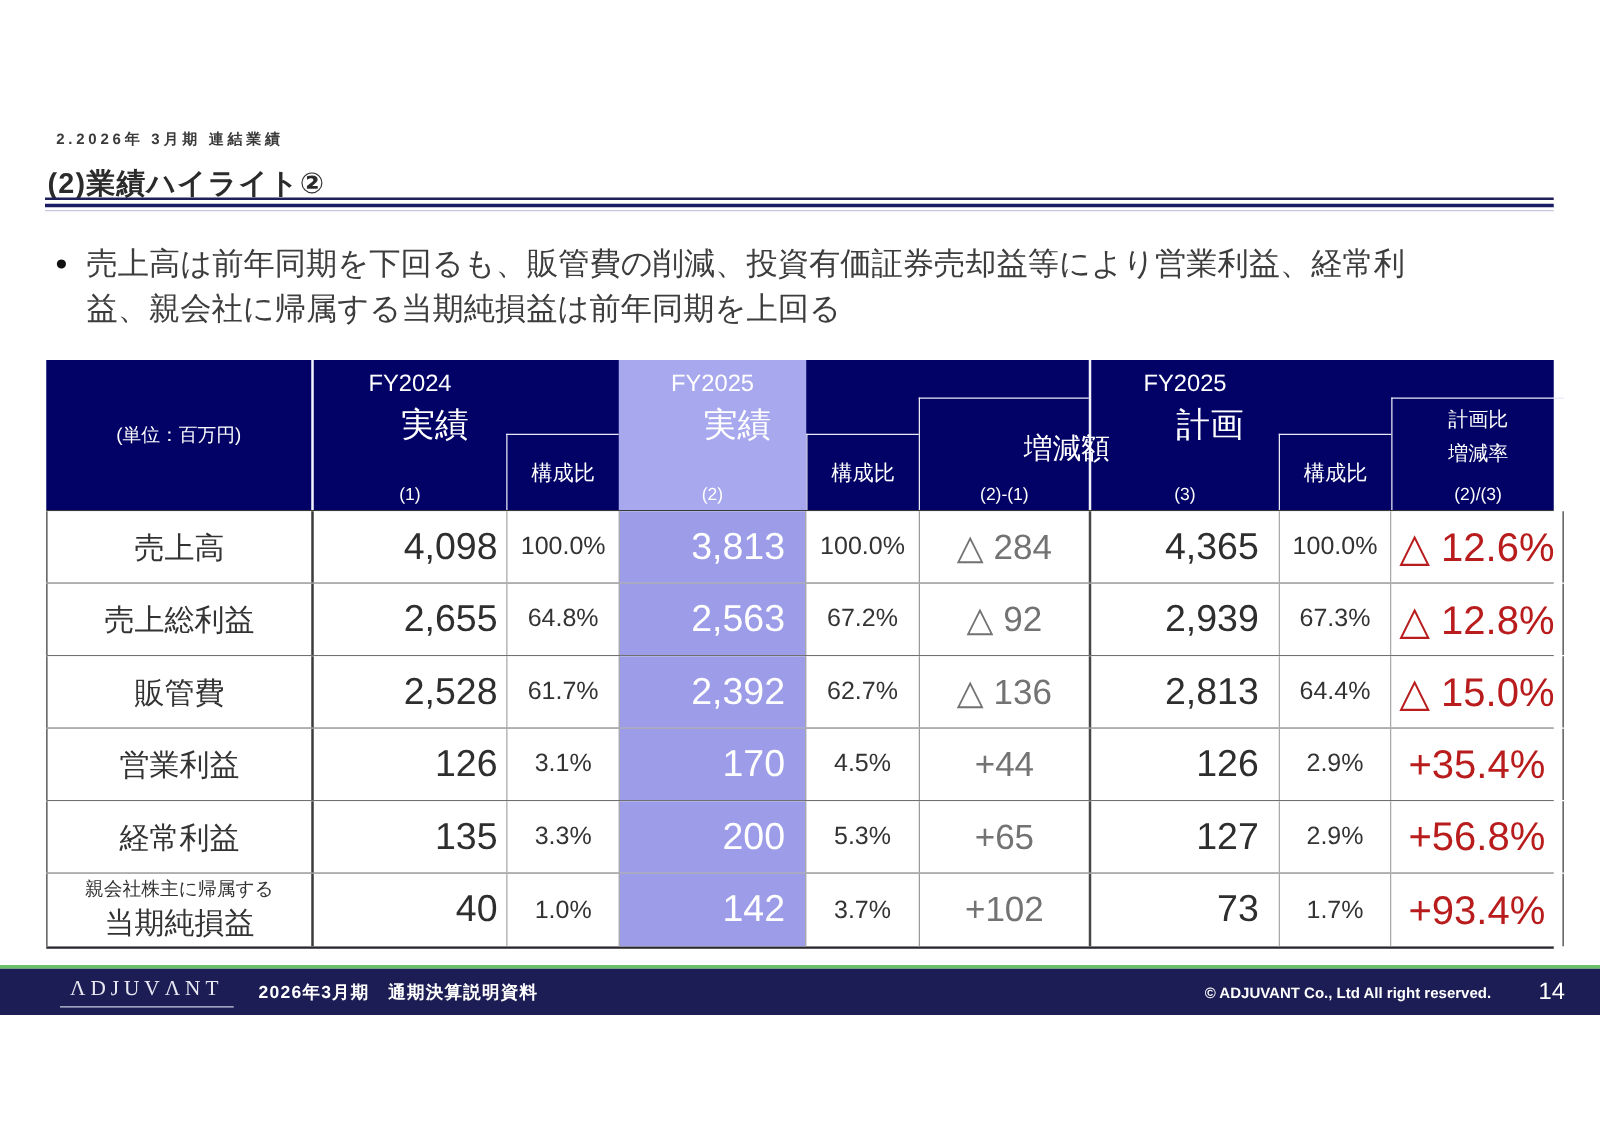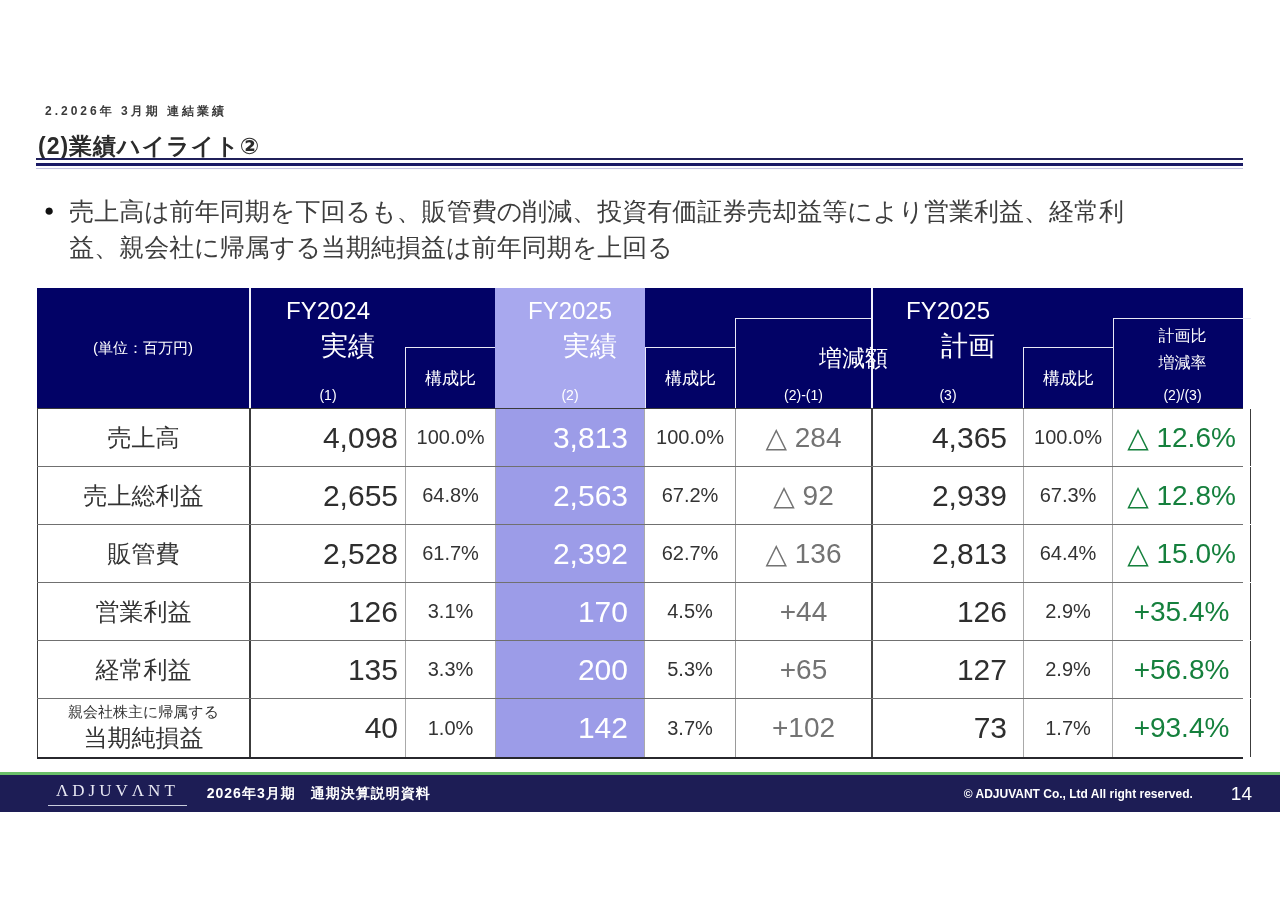--- a/index.html
+++ b/index.html
@@ -33,21 +33,21 @@
   
   .tbl { position:absolute; left:37px; top:288px; width:1206px; }
   .w1{width:214px}.w2{width:154px}.w3{width:90px}.w4{width:150px}
   .w5{width:90px}.w6{width:138px}.w7{width:150px}.w8{width:90px}.w9{width:138px}
 
   .thead { position:relative; display:flex; height:120px; background:#020266; color:#ffffff; }
   .hc { position:relative; flex-shrink:0; height:120px; }
   .hc1 { display:flex; align-items:center; justify-content:center;
          font-size:15px; border-right:2px solid #f2f2fb; }
   .hc-grp { display:flex; flex-direction:column; align-items:center; }
-  .hc-grp .l1 { margin-top:9px; font-size:24px; }
+  .hc-grp .l1 { margin-top:9px; font-size:19px; }
   .hc-grp .l2 { margin-top:3px; font-size:27px;margin-left:40px; }
   .hsub { position:absolute; bottom:5px; left:0; width:100%; text-align:center; font-size:14px; }
   .hc-lav { background:#a8a8ee; }
   .subcell {
     position:absolute; top:59px; bottom:0; left:0; right:0;
     border-top:1px solid #e9e9f6; border-left:1px solid #e9e9f6;
     display:flex; align-items:center; justify-content:center; font-size:17px;
   }
   .stepbox {
     position:absolute; top:30px; bottom:0; left:0; right:0;
@@ -67,21 +67,21 @@
   .bc-label .small { font-size:15px; line-height:20px; }
   .bc-num  { justify-content:flex-end; padding-right:7px; font-size:30px; color:#2e2e2e; }
   .bc-pct  { justify-content:center; font-size:20px; color:#333333; }
   .bc-pct3 { border-left:1px solid #a9a9a9; }
   .bc-hl   { background:#9c9ce8; color:#ffffff; justify-content:flex-end; padding-right:16px;
              font-size:30px; border-left:1px solid #a9a9a9; border-right:1px solid #a9a9a9; }
   .bc-delta{ justify-content:center; font-size:28px; color:#737373;
              border-left:1px solid #9a9a9a; border-right:2px solid #474747; }
   .bc-plan { justify-content:flex-end; padding-right:16px; font-size:30px; color:#2e2e2e; }
   .bc-pct8 { border-left:1px solid #a9a9a9; border-right:1px solid #a9a9a9; }
-  .bc-dpct { justify-content:center; font-size:28px; color:#15803d; border-right:1px solid #3c3c3c; }
+  .bc-dpct { justify-content:center; font-size:32px; color:#b91c1c; border-right:1px solid #3c3c3c; }
 
   
   .footer-green { position:absolute; left:0; top:772px; width:1280px; height:3px; background:#6abf69; }
   .footer {
     position:absolute; left:0; top:775px; width:1280px; height:37px;
     background:#1d1d55; color:#ffffff; display:flex; align-items:center;
   }
   .logo {
     margin-left:48px; font-family:"Liberation Serif","DejaVu Serif",serif;
     font-size:17px; letter-spacing:4px; color:#e8e8f3;

